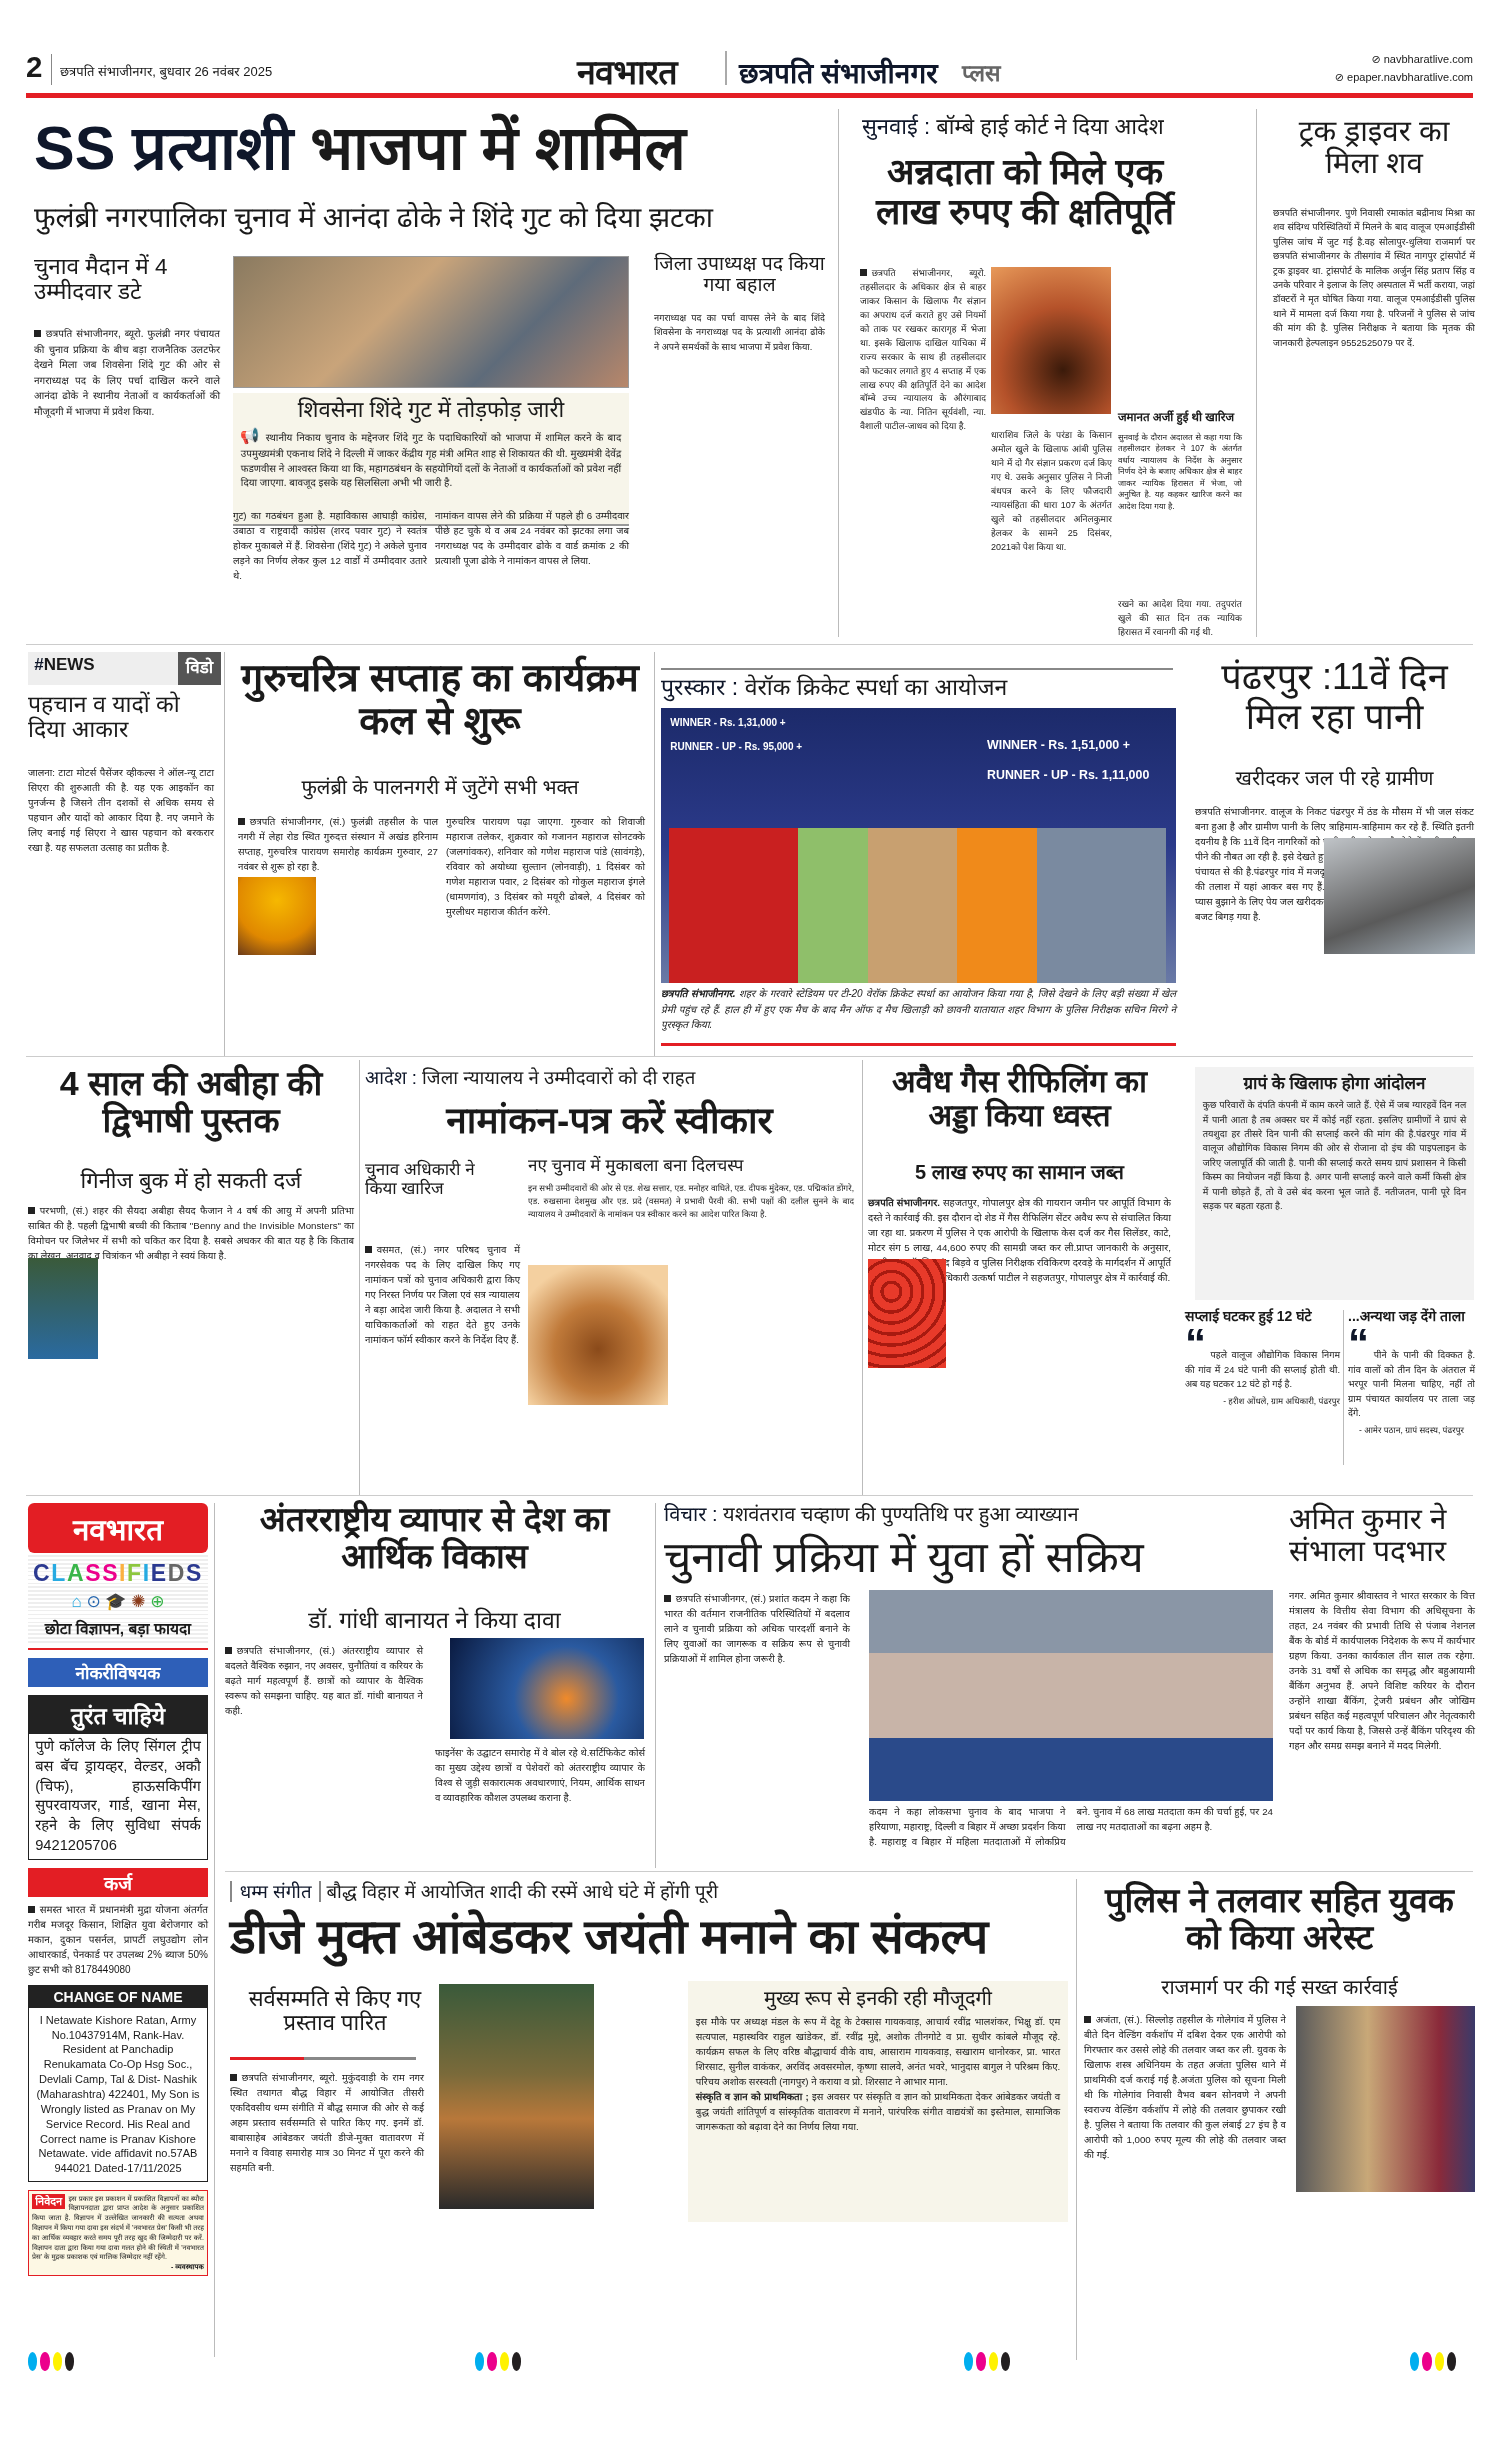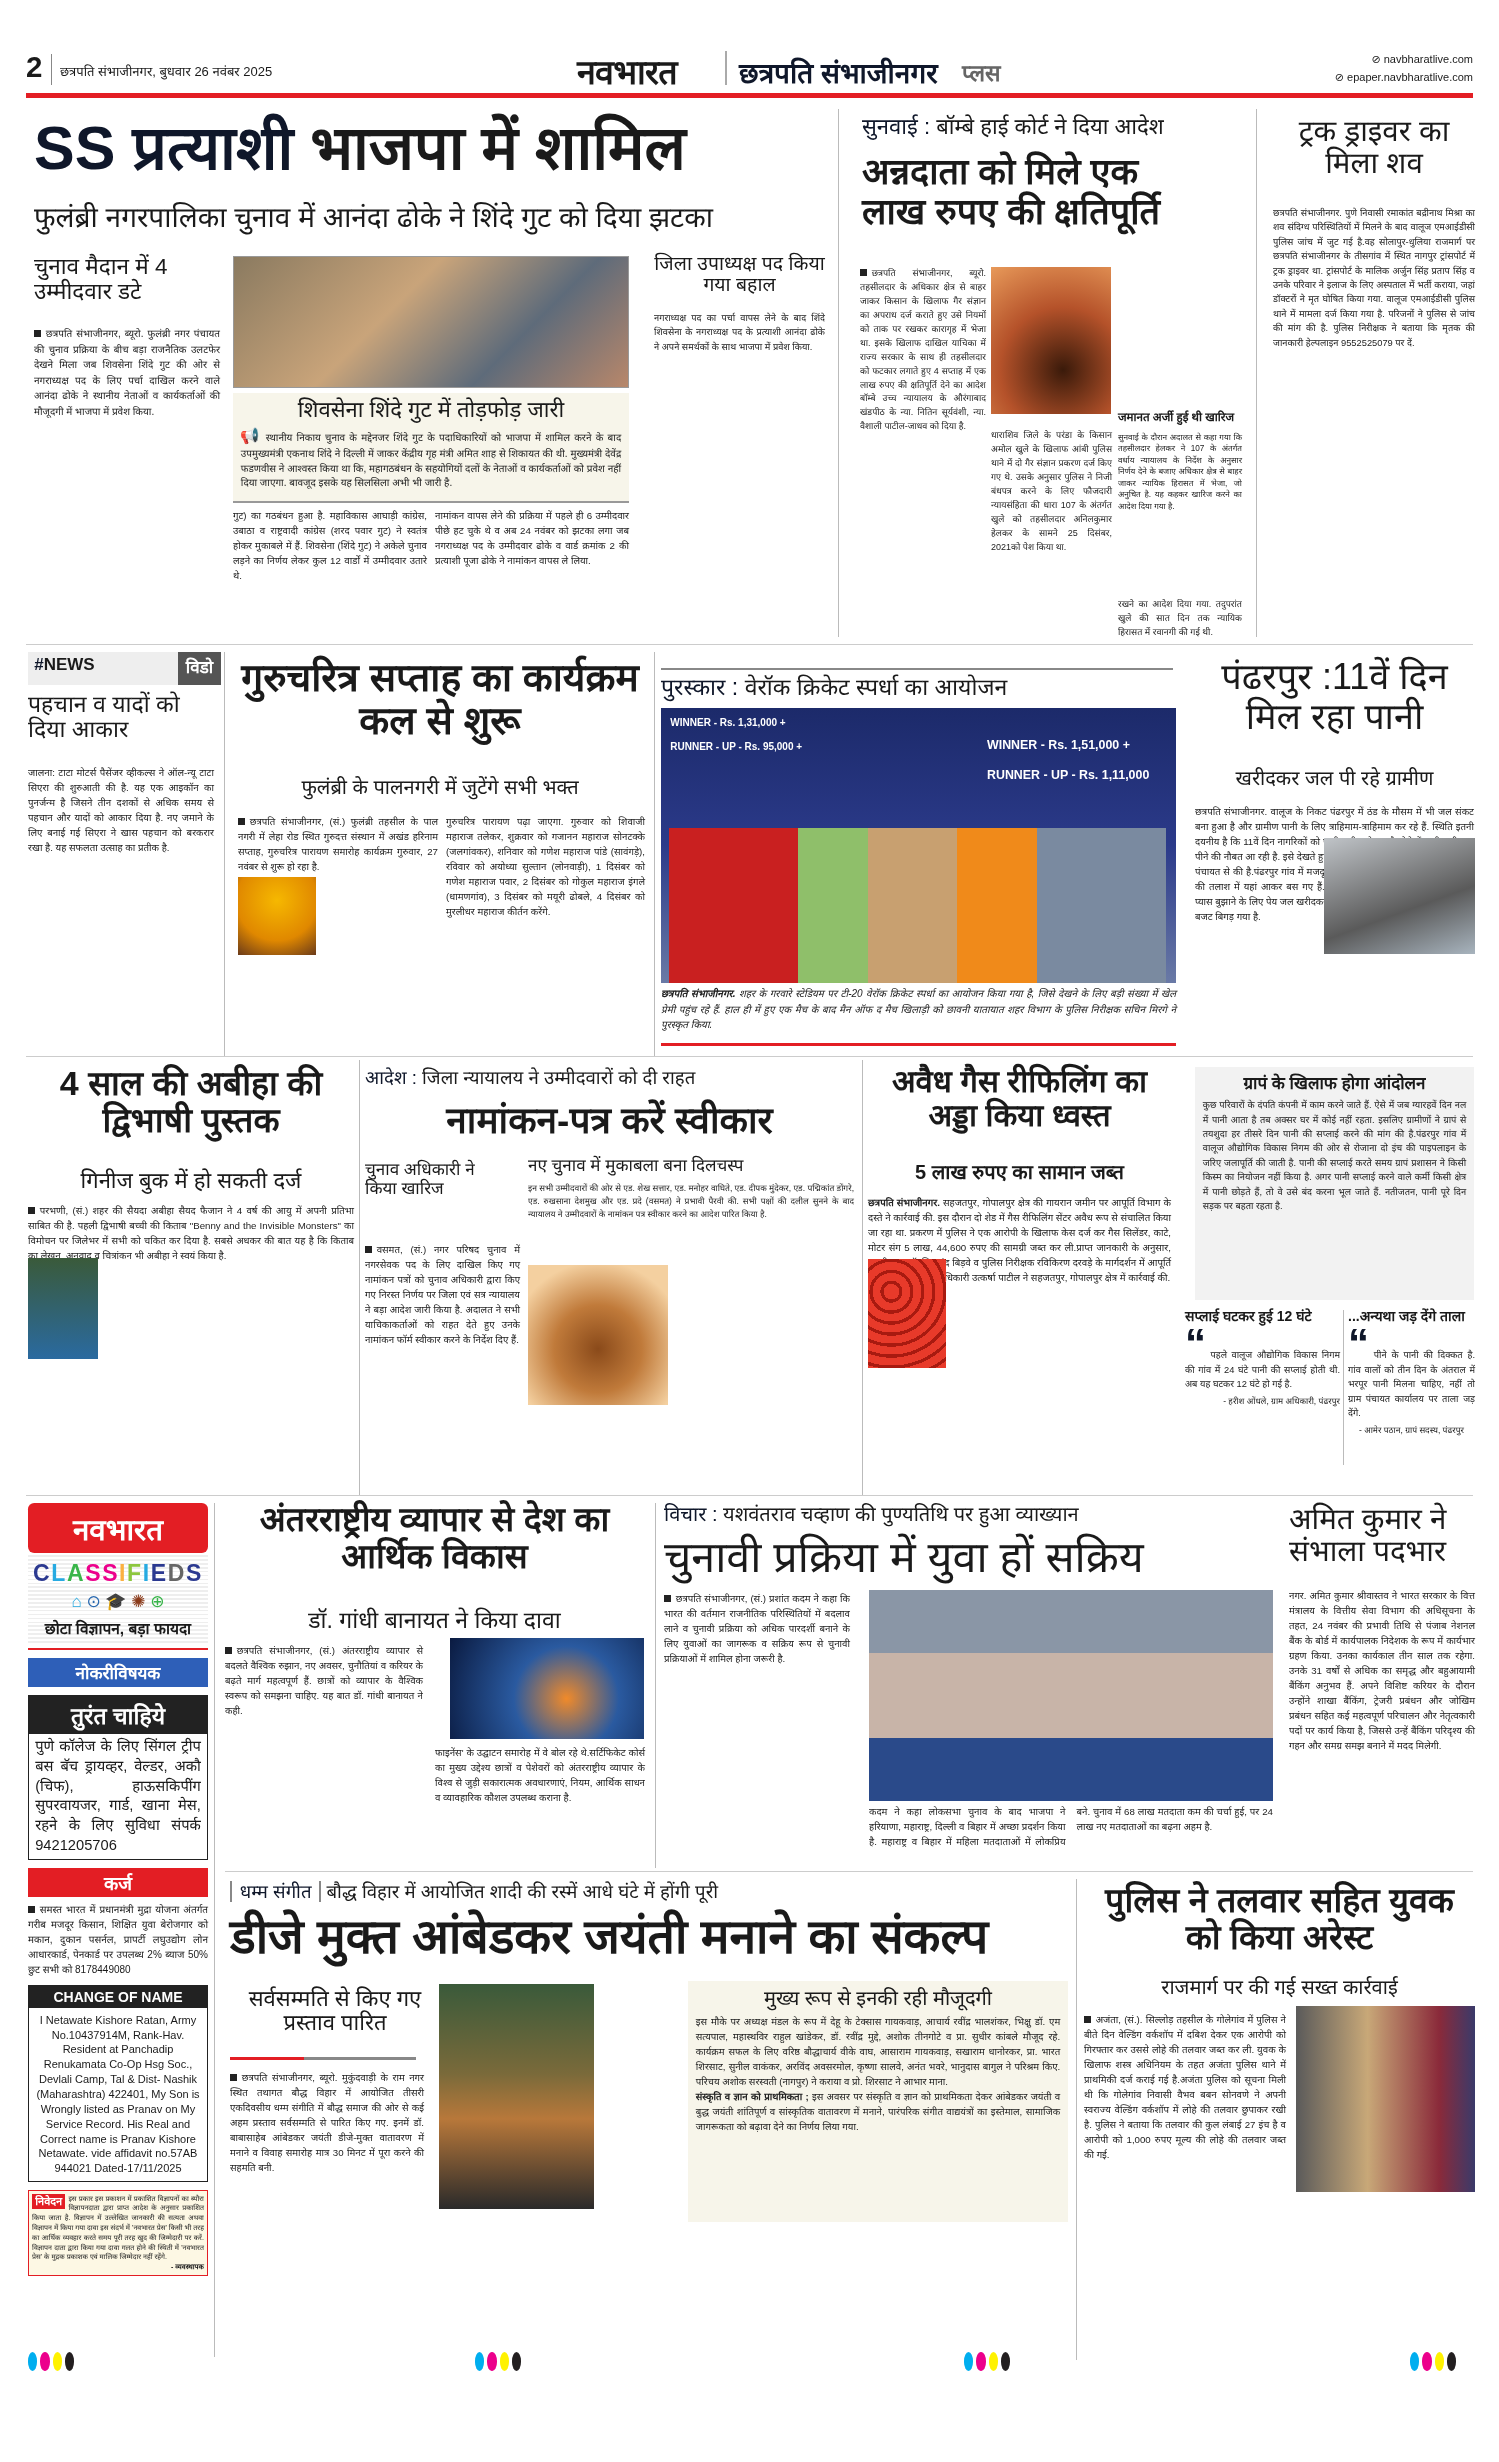--- a/index.html
+++ b/index.html
@@ -36,32 +36,32 @@
 </div>
 <div class="redbar" style="left:26px;top:93px;width:1447px"></div>
 
 <div class="abs hl" style="left:34px;top:115px;font-size:61px;white-space:nowrap">
   <span class="red">SS प्रत्याशी</span> <span>भाजपा में शामिल</span>
 </div>
 <div class="abs hl" style="left:34px;top:203px;font-size:28px;font-weight:400;white-space:nowrap">फुलंब्री नगरपालिका चुनाव में आनंदा ढोके ने शिंदे गुट को दिया झटका</div>
 <div class="abs hl" style="left:34px;top:255px;width:186px;font-size:22.5px;font-weight:400">चुनाव मैदान में 4 उम्मीदवार डटे</div>
 <p class="abs body" style="left:34px;top:326px;width:186px;font-size:10px"><span class="dot"></span><span>छत्रपति संभाजीनगर, ब्यूरो. फुलंब्री नगर पंचायत की चुनाव प्रक्रिया के बीच बड़ा राजनैतिक उलटफेर देखने मिला जब शिवसेना शिंदे गुट की ओर से नगराध्यक्ष पद के लिए पर्चा दाखिल करने वाले आनंदा ढोके ने स्थानीय नेताओं व कार्यकर्ताओं की मौजूदगी में भाजपा में प्रवेश किया.</span></p>
 <div class="abs photo" style="left:233px;top:256px;width:396px;height:132px"></div>
-<div class="abs boxbg" style="left:233px;top:393px;width:396px;height:110px;border-bottom:2.3px solid #999;padding:4.7px 7.8px">
+<div class="abs boxbg" style="left:233px;top:393px;width:396px;height:133px;border-bottom:2.3px solid #999;padding:4.7px 7.8px">
   <div class="hl" style="font-size:22px;text-align:center;font-weight:400">शिवसेना शिंदे गुट में तोड़फोड़ जारी</div>
   <p class="body" style="font-size:10px;line-height:1.45;margin-top:3.1px"><span class="red" style="font-size:15.5px">📢</span> <span>स्थानीय निकाय चुनाव के मद्देनजर शिंदे गुट के पदाधिकारियों को भाजपा में शामिल करने के बाद उपमुख्यमंत्री एकनाथ शिंदे ने दिल्ली में जाकर केंद्रीय गृह मंत्री अमित शाह से शिकायत की थी. मुख्यमंत्री देवेंद्र फडणवीस ने आश्वस्त किया था कि, महागठबंधन के सहयोगियों दलों के नेताओं व कार्यकर्ताओं को प्रवेश नहीं दिया जाएगा. बावजूद इसके यह सिलसिला अभी भी जारी है.</span></p>
 </div>
 <div class="abs hl" style="left:654px;top:253px;width:171px;font-size:19.4px;font-weight:400;text-align:center">जिला उपाध्यक्ष पद किया गया बहाल</div>
 <p class="abs body" style="left:654px;top:311px;width:171px;font-size:9.3px"><span>नगराध्यक्ष पद का पर्चा वापस लेने के बाद शिंदे शिवसेना के नगराध्यक्ष पद के प्रत्याशी आनंदा ढोके ने अपने समर्थकों के साथ भाजपा में प्रवेश किया.</span></p>
 <p class="abs body" style="left:233px;top:508px;width:194px;font-size:9.7px">गुट) का गठबंधन हुआ है. महाविकास आघाड़ी कांग्रेस, उबाठा व राष्ट्रवादी कांग्रेस (शरद पवार गुट) ने स्वतंत्र होकर मुकाबले में हैं. शिवसेना (शिंदे गुट) ने अकेले चुनाव लड़ने का निर्णय लेकर कुल 12 वार्डों में उम्मीदवार उतारे थे.</p>
 <p class="abs body" style="left:435px;top:508px;width:194px;font-size:9.7px">नामांकन वापस लेने की प्रक्रिया में पहले ही 6 उम्मीदवार पीछे हट चुके थे व अब 24 नवंबर को झटका लगा जब नगराध्यक्ष पद के उम्मीदवार ढोके व वार्ड क्रमांक 2 की प्रत्याशी पूजा ढोके ने नामांकन वापस ले लिया.</p>
 <div class="vr" style="left:838px;top:109px;height:528px"></div>
 
 <div class="abs hl" style="left:862px;top:115px;font-size:22px;font-weight:400;white-space:nowrap"><span class="red">सुनवाई :</span> <span>बॉम्बे हाई कोर्ट ने दिया आदेश</span></div>
-<div class="abs hl" style="left:862px;top:152px;width:326px;font-size:36px;text-align:left">अन्नदाता को मिले एक लाख रुपए की क्षतिपूर्ति</div>
+<div class="abs hl" style="left:862px;top:152px;width:326px;font-size:36px;text-align:center">अन्नदाता को मिले एक लाख रुपए की क्षतिपूर्ति</div>
 <p class="abs body" style="left:860px;top:267px;width:126px;font-size:9px"><span class="dot"></span><span>छत्रपति संभाजीनगर, ब्यूरो. तहसीलदार के अधिकार क्षेत्र से बाहर जाकर किसान के खिलाफ गैर संज्ञान का अपराध दर्ज कराते हुए उसे नियमों को ताक पर रखकर कारागृह में भेजा था. इसके खिलाफ दाखिल याचिका में राज्य सरकार के साथ ही तहसीलदार को फटकार लगाते हुए 4 सप्ताह में एक लाख रुपए की क्षतिपूर्ति देने का आदेश बॉम्बे उच्च न्यायालय के औरंगाबाद खंडपीठ के न्या. नितिन सूर्यवंशी, न्या. वैशाली पाटील-जाधव को दिया है.</span></p>
 <p class="abs body" style="left:991px;top:429px;width:121px;font-size:9px">धाराशिव जिले के परंडा के किसान अमोल खुले के खिलाफ आंबी पुलिस थाने में दो गैर संज्ञान प्रकरण दर्ज किए गए थे. उसके अनुसार पुलिस ने निजी बंधपत्र करने के लिए फौजदारी न्यायसंहिता की धारा 107 के अंतर्गत खुले को तहसीलदार अनिलकुमार हेलकर के सामने 25 दिसंबर, 2021को पेश किया था.</p>
 <div class="abs" style="left:991px;top:267px;width:120px;height:147px;background:radial-gradient(circle at 60% 70%,#3a1a0a,#b5522a 50%,#e89a5a)"></div>
 <div class="abs" style="left:1112px;top:349px;width:62px"></div>
 <div class="abs hl" style="left:1118px;top:411px;width:124px;font-size:11.6px">जमानत अर्जी हुई थी खारिज</div>
 <p class="abs body" style="left:1118px;top:432px;width:124px;font-size:8.2px;line-height:1.4">सुनवाई के दौरान अदालत से कहा गया कि तहसीलदार हेलकर ने 107 के अंतर्गत वर्धाय न्यायालय के निर्देश के अनुसार निर्णय देने के बजाए अधिकार क्षेत्र से बाहर जाकर न्यायिक हिरासत में भेजा, जो अनुचित है. यह कहकर खारिज करने का आदेश दिया गया है.</p>
 <p class="abs body" style="left:1118px;top:598px;width:124px;font-size:9px">रखने का आदेश दिया गया. तदुपरांत खुले की सात दिन तक न्यायिक हिरासत में रवानगी की गई थी.</p>
 <div class="vr" style="left:1256px;top:109px;height:528px"></div>
 
 <div class="abs hl" style="left:1273px;top:115px;width:202px;font-size:29.5px;text-align:center;font-weight:400">ट्रक ड्राइवर का मिला शव</div>

